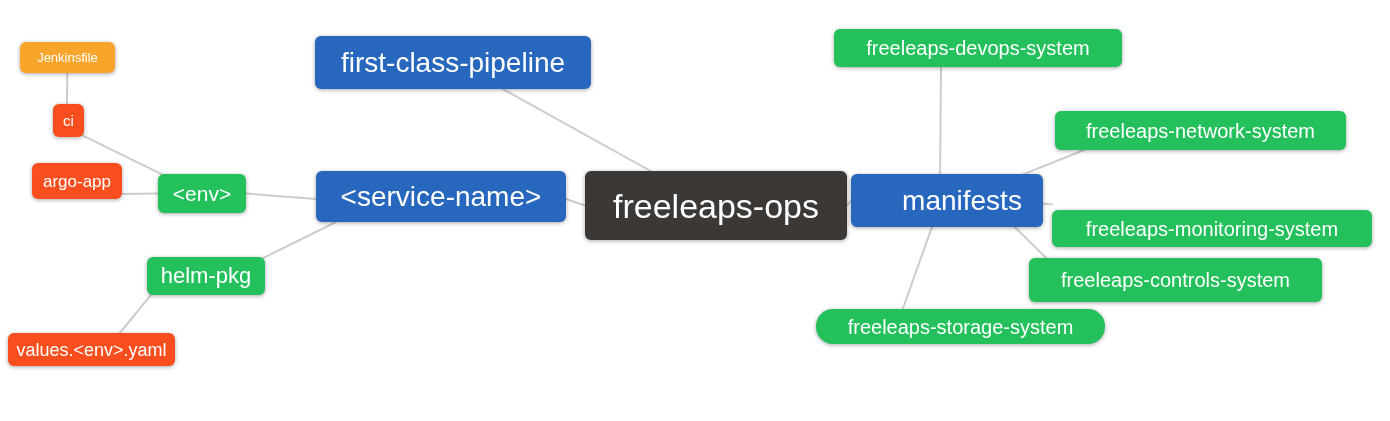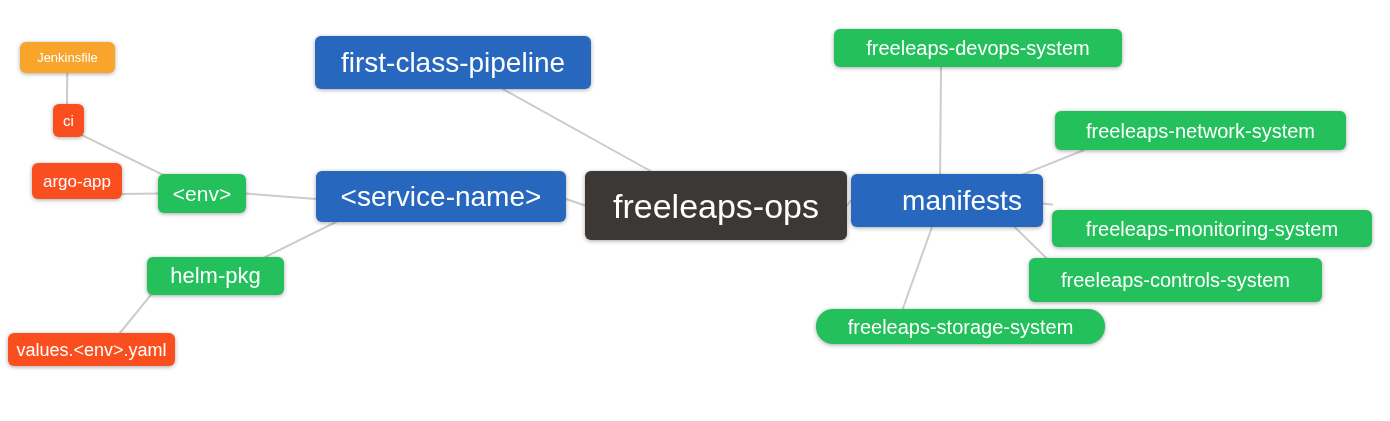--- a/index.html
+++ b/index.html
@@ -54,21 +54,21 @@
       <line x1="1008.14" y1="180.36" x2="1084.1" y2="150" stroke="#cccccc" stroke-width="2" stroke-linecap="round"></line>
       <line x1="1013" y1="200.5" x2="1052" y2="204.5" stroke="#cccccc" stroke-width="2" stroke-linecap="round"></line>
       <line x1="1008.14" y1="220.64" x2="1061" y2="272.4" stroke="#cccccc" stroke-width="2" stroke-linecap="round"></line>
       <line x1="932" y1="227" x2="902.7" y2="309" stroke="#cccccc" stroke-width="2" stroke-linecap="round"></line>
     </svg>
 
 <div class="node" style="left: 20px; top: 42px; width: 95px; height: 31px; font-size: 13px; background: rgb(249, 164, 43); color: rgb(255, 255, 255);">Jenkinsfile</div>
     <div class="node" style="left: 53px; top: 104px; width: 31px; height: 33px; font-size: 15px; background: rgb(250, 78, 30); color: rgb(255, 255, 255);">ci</div>
     <div class="node" style="left: 32px; top: 163px; width: 90px; height: 36px; font-size: 17px; background: rgb(250, 78, 30); color: rgb(255, 255, 255);">argo-app</div>
     <div class="node" style="left: 158px; top: 174px; width: 88px; height: 39px; font-size: 21px; background: rgb(35, 192, 92); color: rgb(255, 255, 255);">&lt;env&gt;</div>
-    <div class="node" style="left: 147px; top: 257px; width: 137px; height: 38px; font-size: 22px; background: rgb(35, 192, 92); color: rgb(255, 255, 255);">helm-pkg</div>
+    <div class="node" style="left: 147px; top: 257px; width: 118px; height: 38px; font-size: 22px; background: rgb(35, 192, 92); color: rgb(255, 255, 255);">helm-pkg</div>
     <div class="node" style="left: 8px; top: 333px; width: 167px; height: 33px; font-size: 18px; background: rgb(250, 78, 30); color: rgb(255, 255, 255);">values.&lt;env&gt;.yaml</div>
     <div class="node" style="left: 315px; top: 36px; width: 276px; height: 53px; font-size: 28px; background: rgb(39, 103, 189); color: rgb(255, 255, 255);">first-class-pipeline</div>
     <div class="node" style="left: 316px; top: 171px; width: 250px; height: 51px; font-size: 28px; background: rgb(39, 103, 189); color: rgb(255, 255, 255);">&lt;service-name&gt;</div>
     <div class="node" style="left: 585px; top: 171px; width: 262px; height: 69px; font-size: 34px; background: rgb(59, 56, 53); color: rgb(255, 255, 255);">freeleaps-ops</div>
     <div class="node" style="left: 851px; top: 174px; width: 162px; height: 53px; font-size: 28px; background: rgb(39, 103, 189); color: rgb(255, 255, 255); padding-left: 30px;">manifests</div>
     <div class="node" style="left: 834px; top: 29px; width: 288px; height: 38px; font-size: 20px; background: rgb(35, 192, 92); color: rgb(255, 255, 255);">freeleaps-devops-system</div>
     <div class="node" style="left: 1055px; top: 111px; width: 291px; height: 39px; font-size: 20px; background: rgb(35, 192, 92); color: rgb(255, 255, 255);">freeleaps-network-system</div>
     <div class="node" style="left: 1052px; top: 186px; width: 320px; height: 37px; font-size: 20px; background: rgb(35, 192, 92); color: rgb(255, 255, 255); margin-top: 24px;">freeleaps-monitoring-system</div>
     <div class="node" style="left: 1029px; top: 258px; width: 293px; height: 44px; font-size: 20px; background: rgb(35, 192, 92); color: rgb(255, 255, 255);">freeleaps-controls-system</div>
     <div class="node" style="left: 816px; top: 309px; width: 289px; height: 35px; font-size: 20px; background: rgb(35, 192, 92); color: rgb(255, 255, 255); border-radius: 17px;">freeleaps-storage-system</div>

